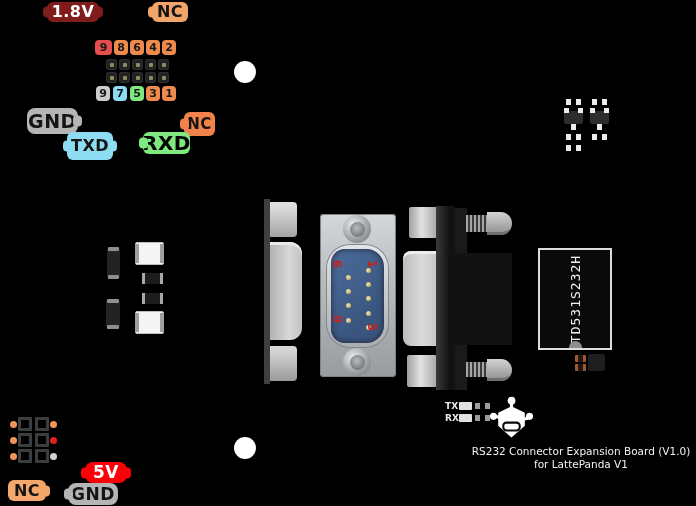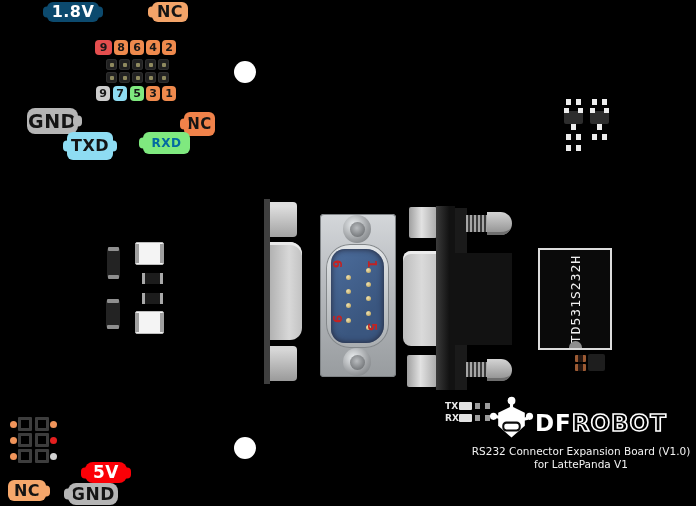--- a/index.html
+++ b/index.html
@@ -86,21 +86,21 @@
   .brand{position:absolute;left:535px;top:412px;color:#fff;font-weight:bold;font-size:23px;
          letter-spacing:1px;line-height:1;white-space:nowrap;}
   .brand .outline{color:transparent;-webkit-text-stroke:1.6px #fff;}
   .silktitle{position:absolute;left:455px;width:252px;text-align:center;color:#f2f2f2;font-size:10.5px;line-height:1;}
 </style>
 </head>
 <body>
 
 <div class="board">
 
-  <div class="netlabel nub-l nub-r" style="left: 47px; top: 2px; width: 52px; height: 20px; font-size: 16px; background: #0c4a6e; color: rgb(255, 255, 255);">1.8V</div>
+  <div class="netlabel nub-l nub-r" style="left: 47px; top: 2px; width: 52px; height: 20px; font-size: 16px; background: #7f1d1d; color: rgb(255, 255, 255);">1.8V</div>
   <div class="netlabel nub-l" style="left: 152px; top: 2px; width: 36px; height: 20px; font-size: 16px; background: rgb(243, 164, 105); color: rgb(20, 20, 20);">NC</div>
 
   <div class="chipnum" style="left: 95px; top: 40px; width: 17px; background: rgb(228, 78, 78);">9</div>
   <div class="chipnum" style="left: 114px; top: 40px; background: rgb(239, 138, 77);">8</div>
   <div class="chipnum" style="left: 130px; top: 40px; background: rgb(239, 138, 77);">6</div>
   <div class="chipnum" style="left: 146px; top: 40px; background: rgb(239, 138, 77);">4</div>
   <div class="chipnum" style="left: 162px; top: 40px; background: rgb(239, 138, 77);">2</div>
 
   <div>
     <div class="hpin" style="left:106px;top:59px"></div>
@@ -117,21 +117,21 @@
 
   <div class="chipnum" style="left: 96px; top: 86px; background: rgb(204, 204, 204);">9</div>
   <div class="chipnum" style="left: 113px; top: 86px; background: rgb(142, 220, 242);">7</div>
   <div class="chipnum" style="left: 130px; top: 86px; background: rgb(127, 233, 127);">5</div>
   <div class="chipnum" style="left: 146px; top: 86px; background: rgb(239, 138, 77);">3</div>
   <div class="chipnum" style="left: 162px; top: 86px; background: rgb(239, 138, 77);">1</div>
 
   <div class="netlabel nub-r" style="left: 27px; top: 108px; width: 51px; height: 26px; font-size: 19px; border-radius: 8px; background: rgb(181, 181, 181); color: rgb(20, 20, 20);">GND</div>
   <div class="netlabel nub-l" style="left: 184px; top: 112px; width: 31px; height: 24px; font-size: 15px; background: rgb(240, 130, 74); color: rgb(20, 20, 20);">NC</div>
   <div class="netlabel nub-l nub-r" style="left: 67px; top: 132px; width: 46px; height: 28px; font-size: 16px; background: rgb(142, 220, 242); color: rgb(20, 20, 20);">TXD</div>
-  <div class="netlabel nub-l" style="left: 143px; top: 132px; width: 47px; height: 22px; font-size: 12px; background: rgb(127, 233, 127); color: #0369a1;">RXD</div>
+  <div class="netlabel nub-l" style="left: 143px; top: 132px; width: 47px; height: 22px; font-size: 20px; background: rgb(127, 233, 127); color: #000000;">RXD</div>
 
   <div class="hole" style="left:234px;top:61px"></div>
   <div class="hole" style="left:234px;top:437px"></div>
 
   <div>
     <div class="c2" style="left:566px;top:99px">
         <i></i>
         <i></i>
       </div>
     <div class="c2" style="left:592px;top:99px">
@@ -261,18 +261,17 @@
   <svg class="abs" style="left:488px;top:396px" width="47" height="47" viewBox="0 0 60 60">
     <circle cx="30" cy="6" r="5" fill="#fff"></circle>
     <rect x="28" y="9" width="4" height="8" fill="#fff"></rect>
     <circle cx="7" cy="26" r="4.5" fill="#fff"></circle>
     <rect x="9" y="24" width="10" height="4" fill="#fff" transform="rotate(12 9 24)"></rect>
     <circle cx="53" cy="26" r="4.5" fill="#fff"></circle>
     <rect x="41" y="26.5" width="10" height="4" fill="#fff" transform="rotate(-12 51 28.5)"></rect>
     <polygon points="30,13 47,21.5 47,38 30,53 13,38 13,21.5" fill="#fff"></polygon>
     <rect x="19.5" y="34" width="21" height="10" rx="4" fill="#fff" stroke="#0b0b0b" stroke-width="2.6"></rect>
   </svg>
-  <div class="brand"><span>DF</span><span class="outline">ROBOT</span></div>
 
   <div class="silktitle" style="top:446px">RS232 Connector Expansion Board (V1.0)</div>
   <div class="silktitle" style="top:459px">for LattePanda V1</div>
 
 </div>
 
 </body></html>

